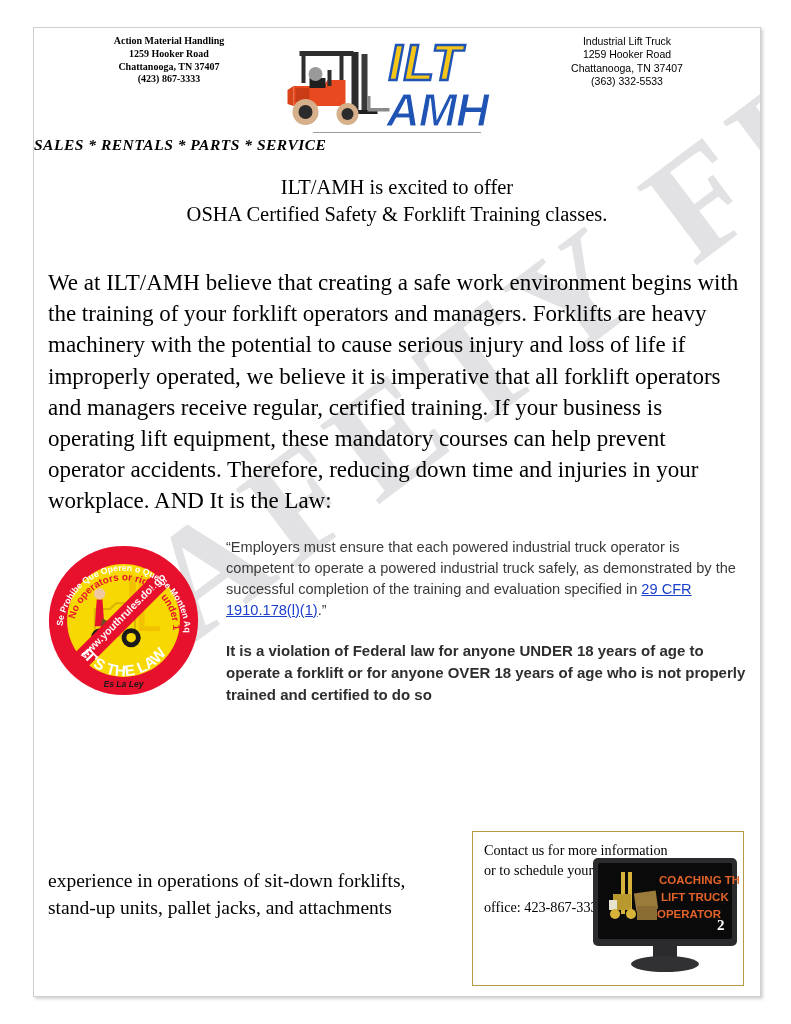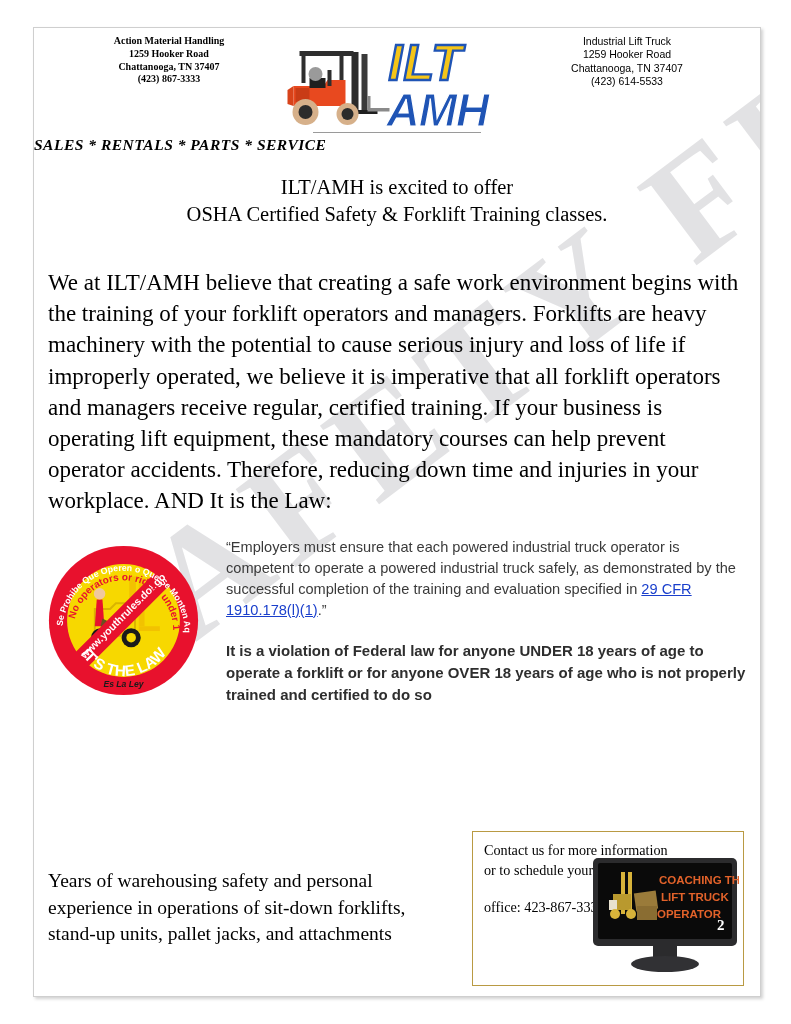--- a/index.html
+++ b/index.html
@@ -304,21 +304,21 @@
           <svg class="logo-text" viewBox="0 0 130 100">
             <text x="4" y="46" font-family="'Liberation Sans', sans-serif" font-size="50" font-weight="bold" font-style="italic" fill="#f5c518" stroke="#1f54b5" stroke-width="2.4" letter-spacing="1">ILT</text>
             <text x="2" y="92" font-family="'Liberation Sans', sans-serif" font-size="46" font-weight="bold" font-style="italic" fill="#1f54b5" stroke="#ffffff" stroke-width="1.2" letter-spacing="-1">AMH</text>
           </svg>
         </div>
 
         <div class="addr addr-right">
           <div>Industrial Lift Truck</div>
           <div>1259 Hooker Road</div>
           <div>Chattanooga, TN 37407</div>
-          <div>(423) 614-5533</div>
+          <div>(363) 332-5533</div>
         </div>
 
         <div class="tagline-rule"></div>
         <div class="tagline">SALES *  RENTALS * PARTS * SERVICE</div>
       </div>
 
       <div class="headline">
         <div>ILT/AMH is excited to offer</div>
         <div>OSHA Certified Safety &amp; Forklift Training classes.</div>
       </div>
@@ -377,21 +377,20 @@
 
         <div class="law-text">
           <div class="quote"><span>“Employers must ensure that each powered industrial truck operator is competent to operate a powered industrial truck safely, as demonstrated by the successful completion of the training and evaluation specified in </span><a class="cfr" href="#">29 CFR 1910.178(l)(1)</a><span>.”</span></div>
           <div class="warning">It is a violation of Federal law for anyone UNDER 18 years of age to operate a forklift or for anyone OVER 18 years of age who is not properly trained and certified to do so</div>
         </div>
       </div>
 
       <div class="lower">
 
         <div class="experience">
-          <div>Years of warehousing safety and personal</div>
           <div>experience in operations of sit-down forklifts,</div>
           <div>stand-up units, pallet jacks, and attachments</div>
         </div>
 
         <div class="contact-box">
           <div class="contact-lead">Contact us for more information or to schedule your class:</div>
           <div class="contact-office">office: 423-867-3333</div>
 
           <svg class="monitor" viewBox="0 0 148 118">
 

